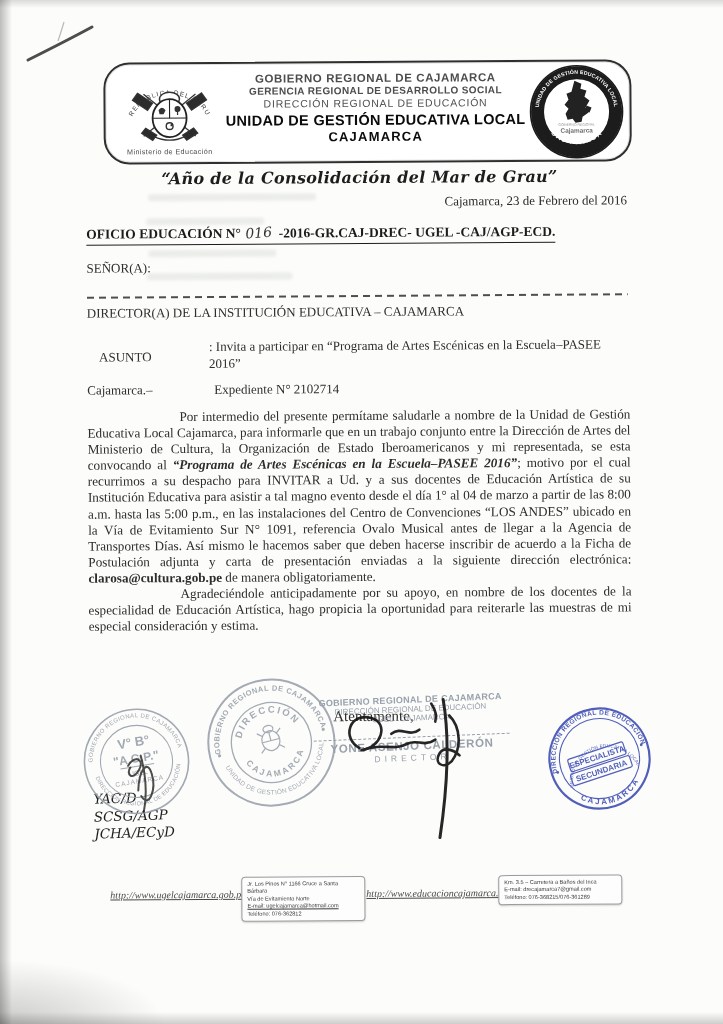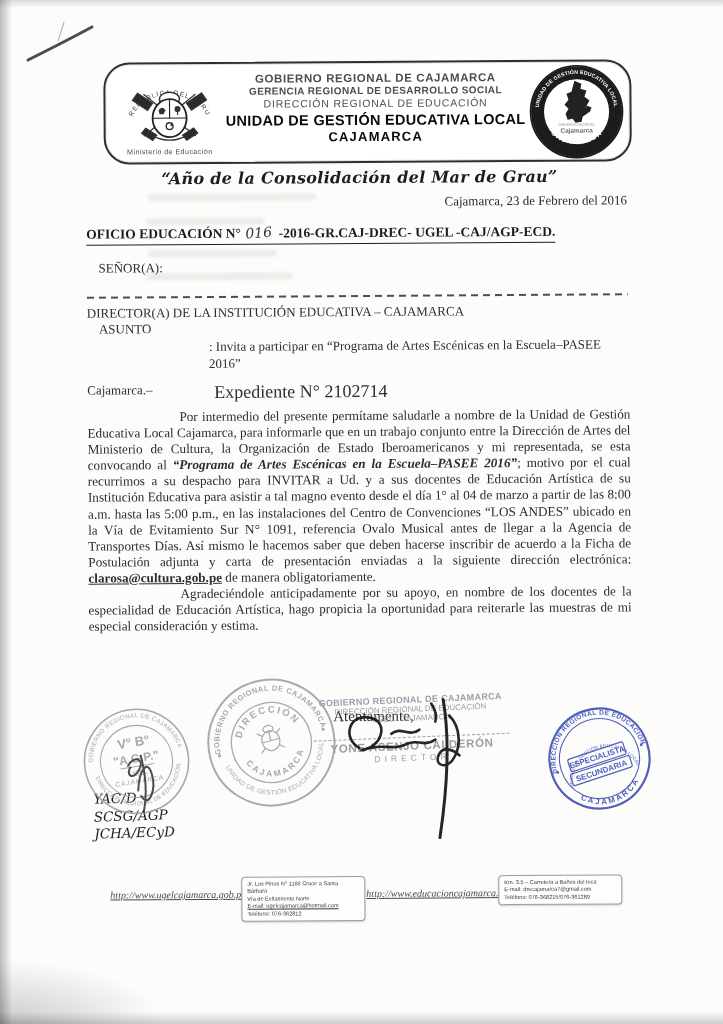--- a/index.html
+++ b/index.html
@@ -31,38 +31,38 @@
           font-family:"DejaVu Serif",serif;font-style:italic;font-weight:bold;
           font-size:16px;color:#1d1d1d;letter-spacing:.3px;}
   .dateline{position:absolute;right:94px;top:194px;font-size:13px;color:#2b2b2b;}
   .oficio{position:absolute;left:88px;top:224px;font-size:13.5px;font-weight:bold;color:#1c1c1c;
           border-bottom:1.6px solid #1c1c1c;padding-bottom:2px;}
   .hand{font-family:"DejaVu Serif",serif;font-style:italic;font-weight:normal;font-size:14px;
         color:#333;margin:0 7px 0 4px;display:inline-block;transform:rotate(-4deg);}
 
   .ghost{position:absolute;height:7px;border-radius:3px;background:#7d8a7d;opacity:.13;filter:blur(1.6px);z-index:1;}
 
-  .senor{position:absolute;left:88px;top:259px;font-size:13px;margin-left:12px;}
+  .senor{position:absolute;left:88px;top:259px;font-size:13px;}
   .dashline{position:absolute;left:88px;top:295px;width:541px;height:2px;
             background:repeating-linear-gradient(90deg,#4e4e4e 0 7px,transparent 7px 12px);}
   .addressee{position:absolute;left:88px;top:304px;font-size:13px;}
 
   .lbl{position:absolute;font-size:13px;color:#2e2e2e;}
-  .asunto-label{left:100px;top:320px;}
+  .asunto-label{left:100px;top:348px;}
   .asunto-text{position:absolute;left:210px;top:338px;width:412px;font-size:13px;line-height:16.5px;}
   .ref-label{left:88px;top:381px;}
-  .ref-text{position:absolute;left:215px;top:381px;font-size:18px;}
+  .ref-text{position:absolute;left:215px;top:381px;font-size:13px;}
 
   .bodytext{position:absolute;left:88px;top:408px;width:543px;font-size:13.2px;line-height:16.1px;
             text-align:justify;color:#2d2d2d;}
   .bodytext p{margin:0;}
   .p1{text-indent:92px;}
   .p2{margin-top:13px;text-indent:92px;}
   .bi{font-weight:bold;font-style:italic;}
-  .b{font-weight:bold;text-decoration:underline;}
+  .b{font-weight:bold;}
 
   .closing{position:absolute;left:332px;top:708px;font-size:15px;}
 
   
   .stamp{position:absolute;z-index:10;}
   .stamp text{font-family:"Liberation Sans",sans-serif;}
   .round-stamp{left:200px;top:672px;transform:rotate(-14deg);opacity:.88;}
   .vobo-stamp{left:74px;top:697px;transform:rotate(-9deg);opacity:.92;}
   .blue-stamp{left:540px;top:702px;transform:rotate(-18deg);opacity:.9;}
 

